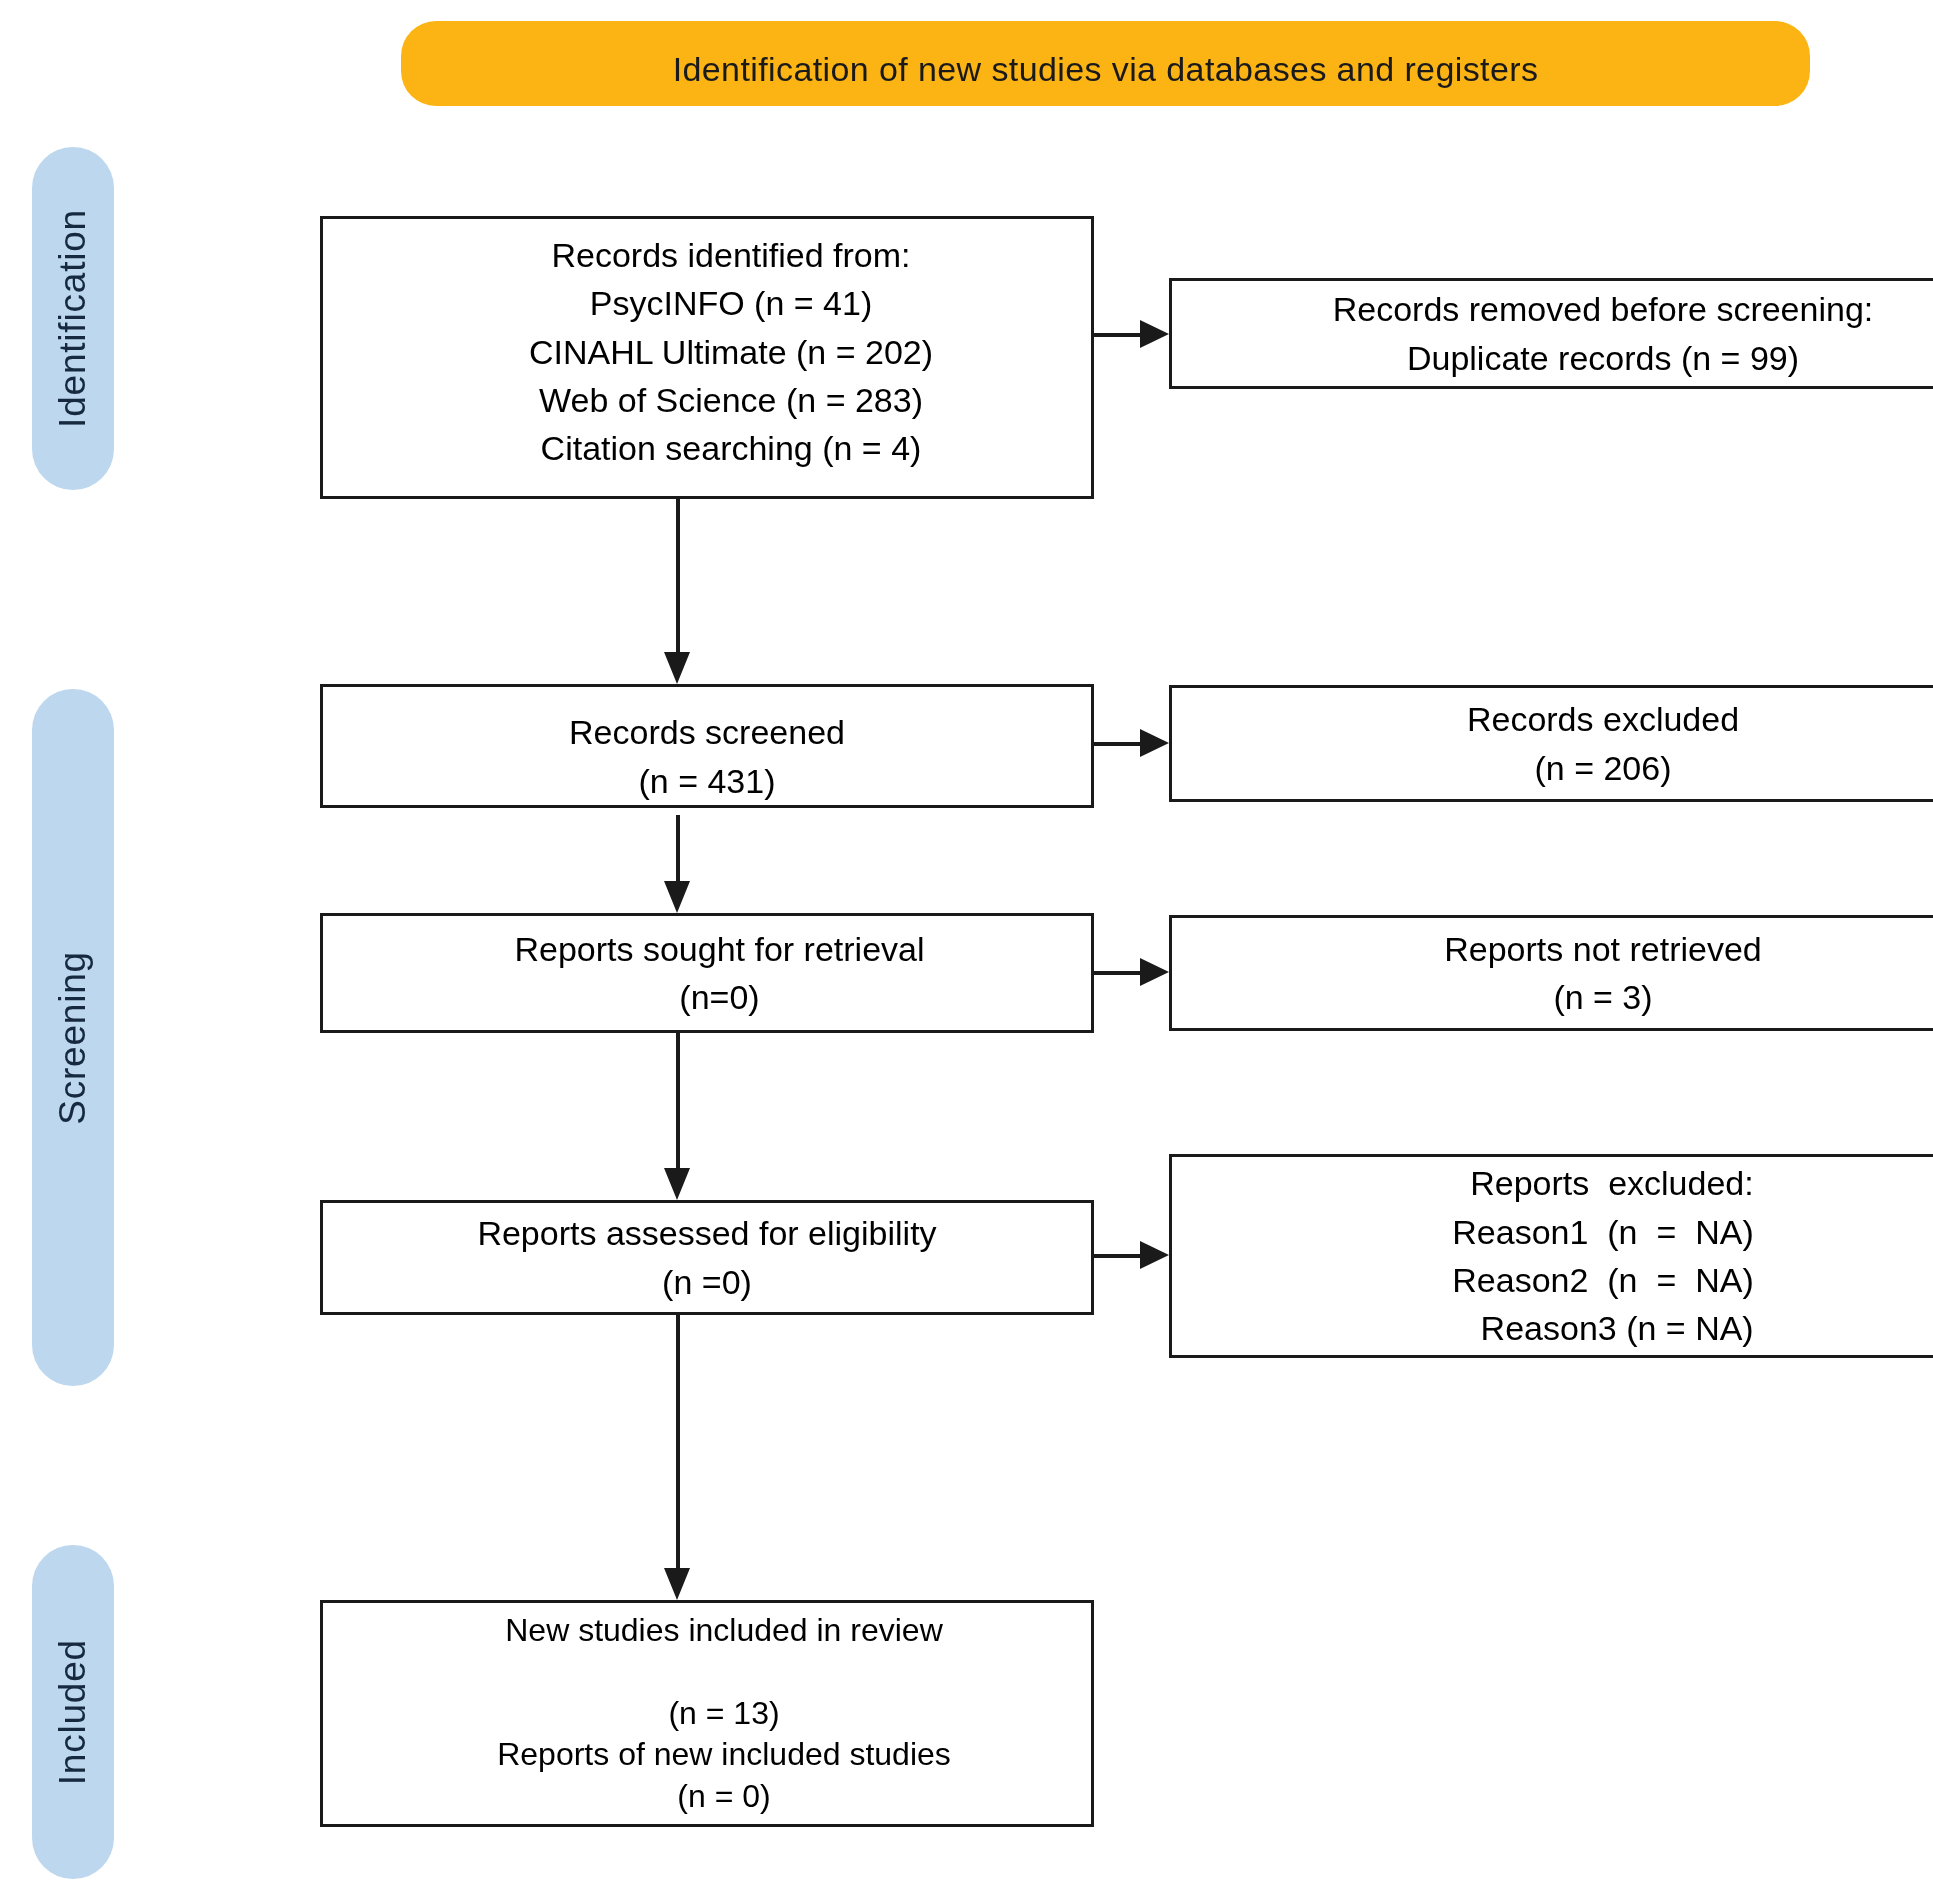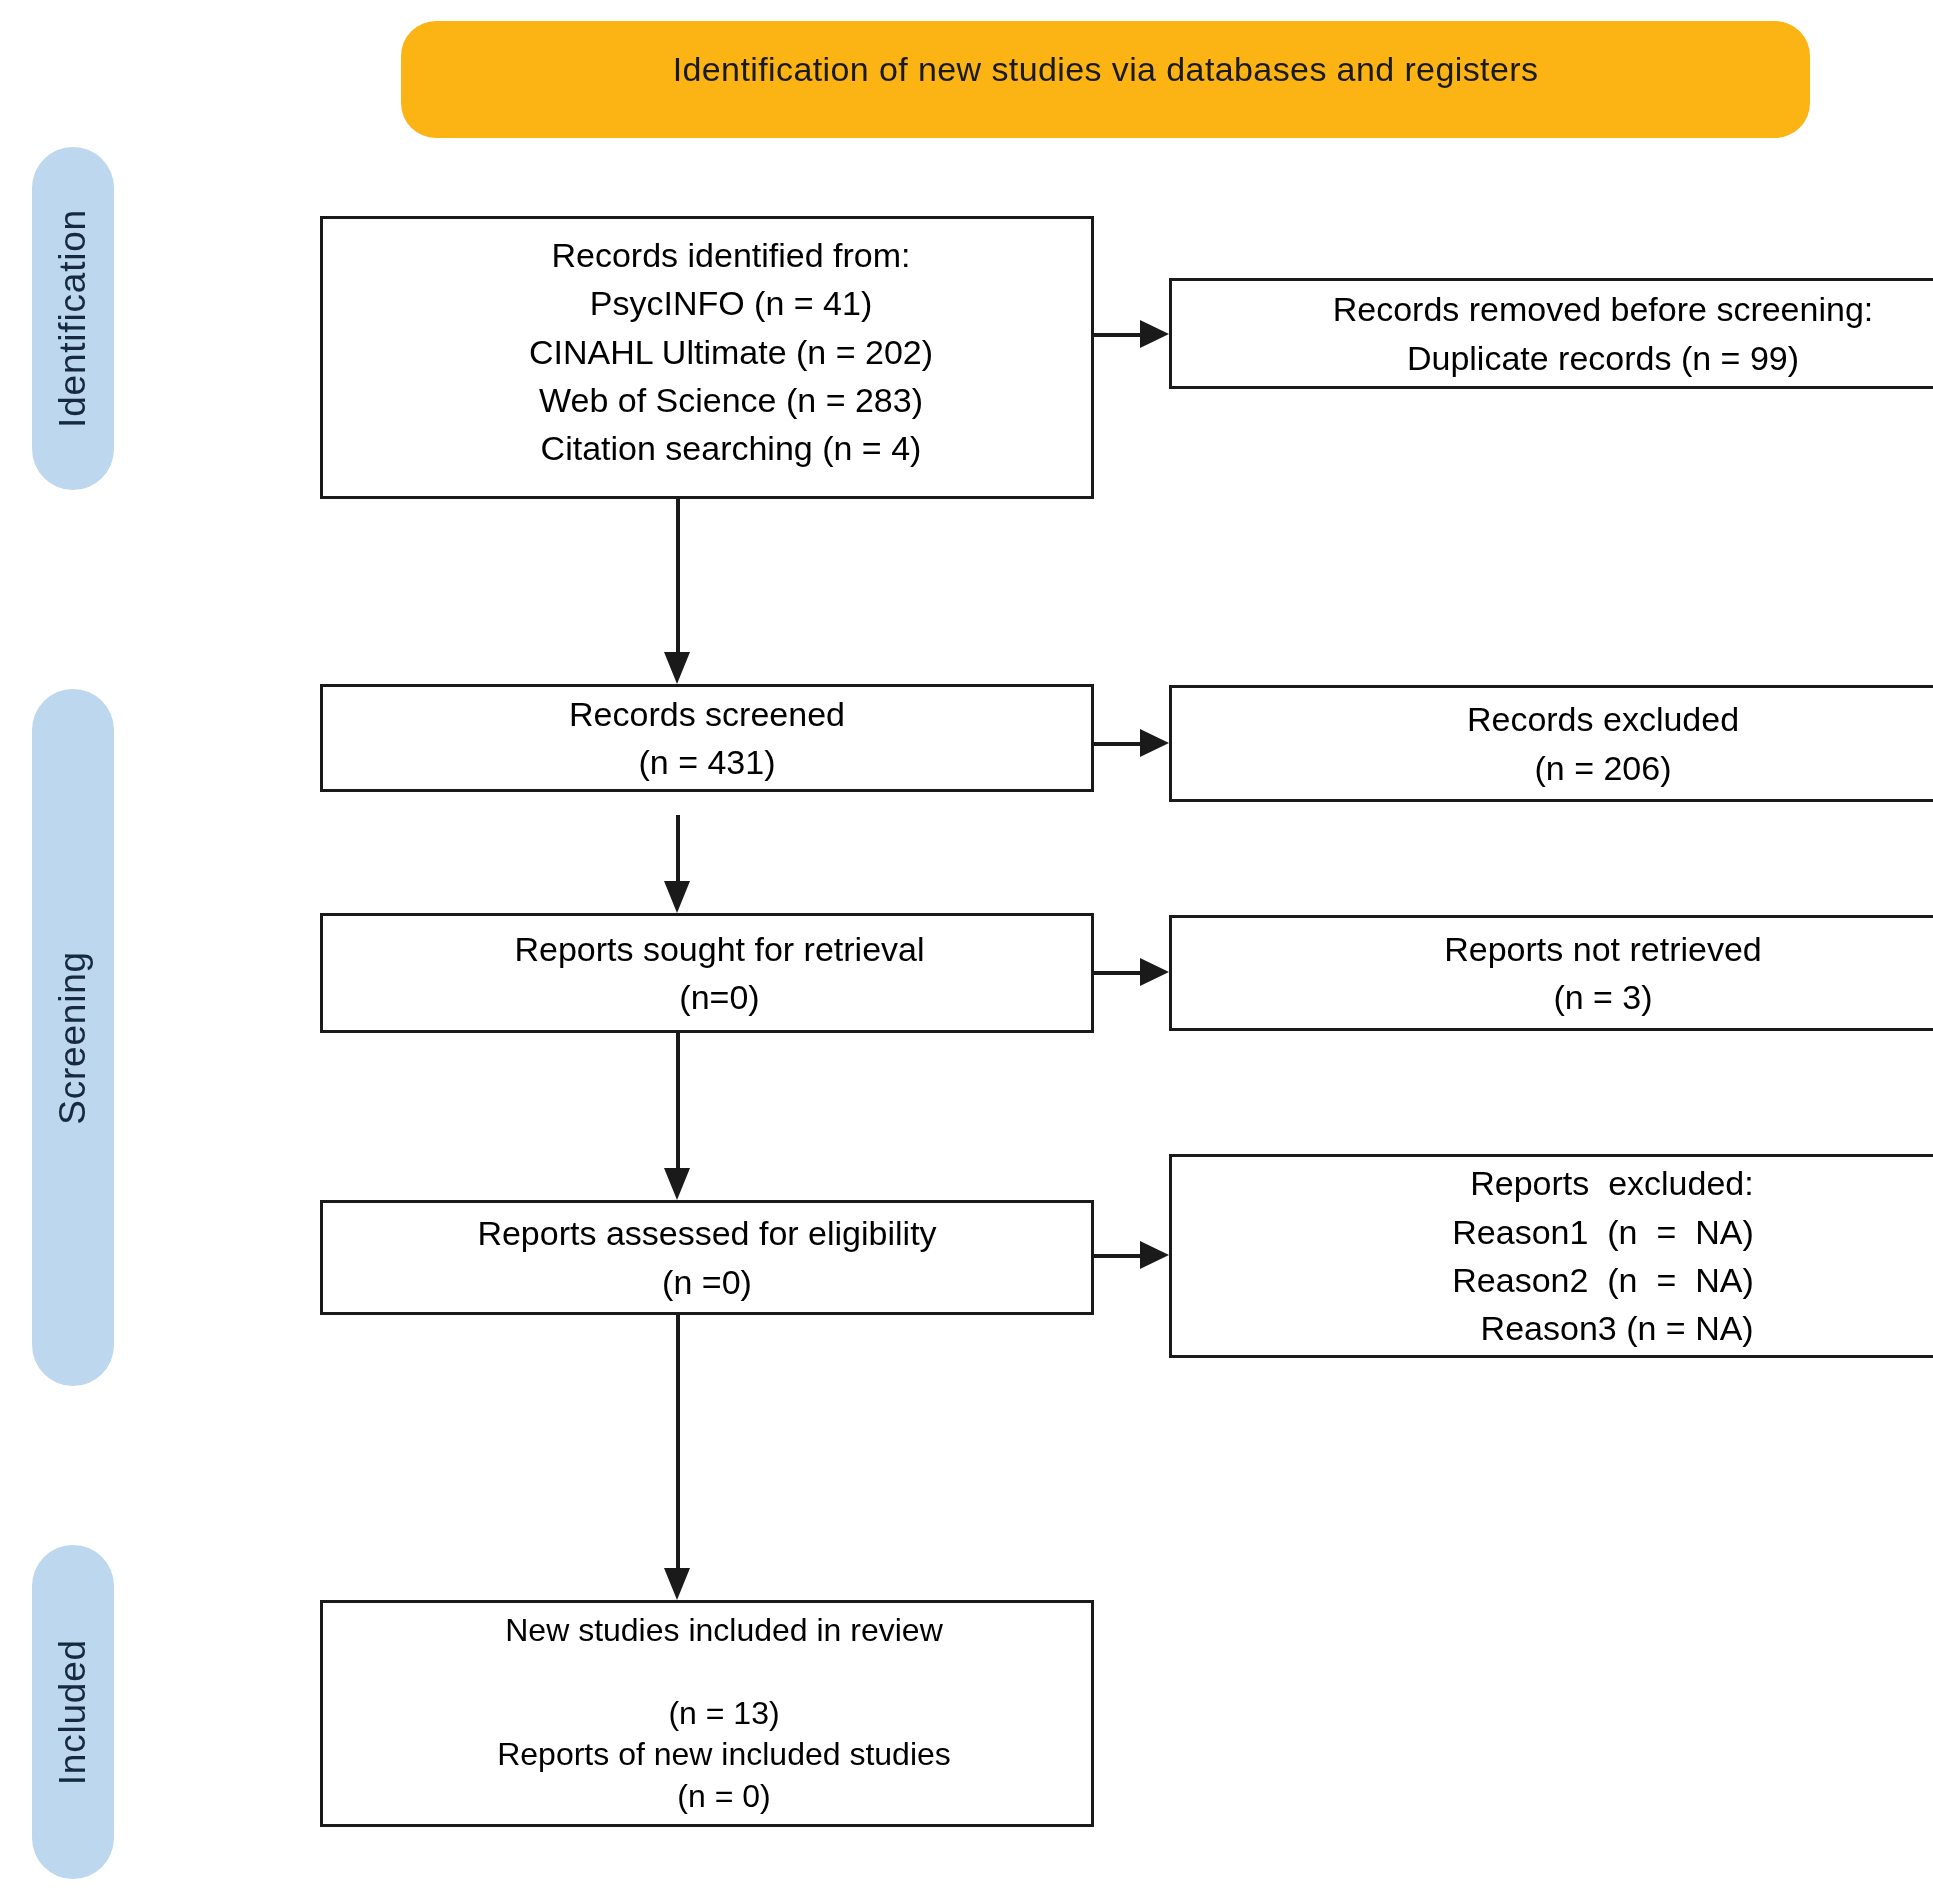--- a/index.html
+++ b/index.html
@@ -5,21 +5,21 @@
   html,body{margin:0;padding:0;background:#ffffff;}
   body{
     width:1933px;height:1900px;position:relative;overflow:hidden;
     font-family:"Liberation Sans","DejaVu Sans",sans-serif;
     color:#000;
   }
   .canvas{position:absolute;left:0;top:0;width:1933px;height:1900px;background:#fff;}
 
   
   .banner{
-    position:absolute;left:401px;top:21.4px;width:1409px;height:117px;
+    position:absolute;left:401px;top:21.4px;width:1409px;height:85px;
     background:var(--banner-bg,#FCB414);
     border-radius:35px;
     display:flex;justify-content:center;align-items:flex-start;
     padding-top:29px;box-sizing:border-box;
   }
   .banner-text{font-size:34px;color:#1A1A1A;letter-spacing:0.4px;}
 
   
   .pill{
     position:absolute;left:32px;width:82px;
@@ -46,21 +46,21 @@
   .fbox .btext{
     width:100%;font-size:34px;line-height:1.42;white-space:pre-line;
   }
   .fbox.top-align{align-items:flex-start;}
   .fbox.top-align .btext{padding-top:12.2px;}
   .col-main{left:320px;width:774px;}
   .col-side{left:1169px;width:868px;}
 
   #box-identified{top:216px;height:283px;padding-left:48px;}
   #box-removed{top:278px;height:111px;}
-  #box-screened{top:684px;height:108px;}
+  #box-screened{top:684px;height:124px;align-items:flex-end;}
   #box-excluded{top:685px;height:117px;}
   #box-sought{top:913px;height:120px;padding-left:25px;}
   #box-not-retrieved{top:915px;height:116px;}
   #box-assessed{top:1200px;height:115px;}
   #box-reports-excluded{top:1154px;height:204px;}
   #box-included{top:1600px;height:227px;}
   #box-included .btext{font-size:32px;line-height:1.3;margin-left:34px;}
   #box-reports-excluded .justify-block{
     display:inline-block;text-align:right;white-space:pre-wrap;
     font-size:34px;line-height:1.42;

